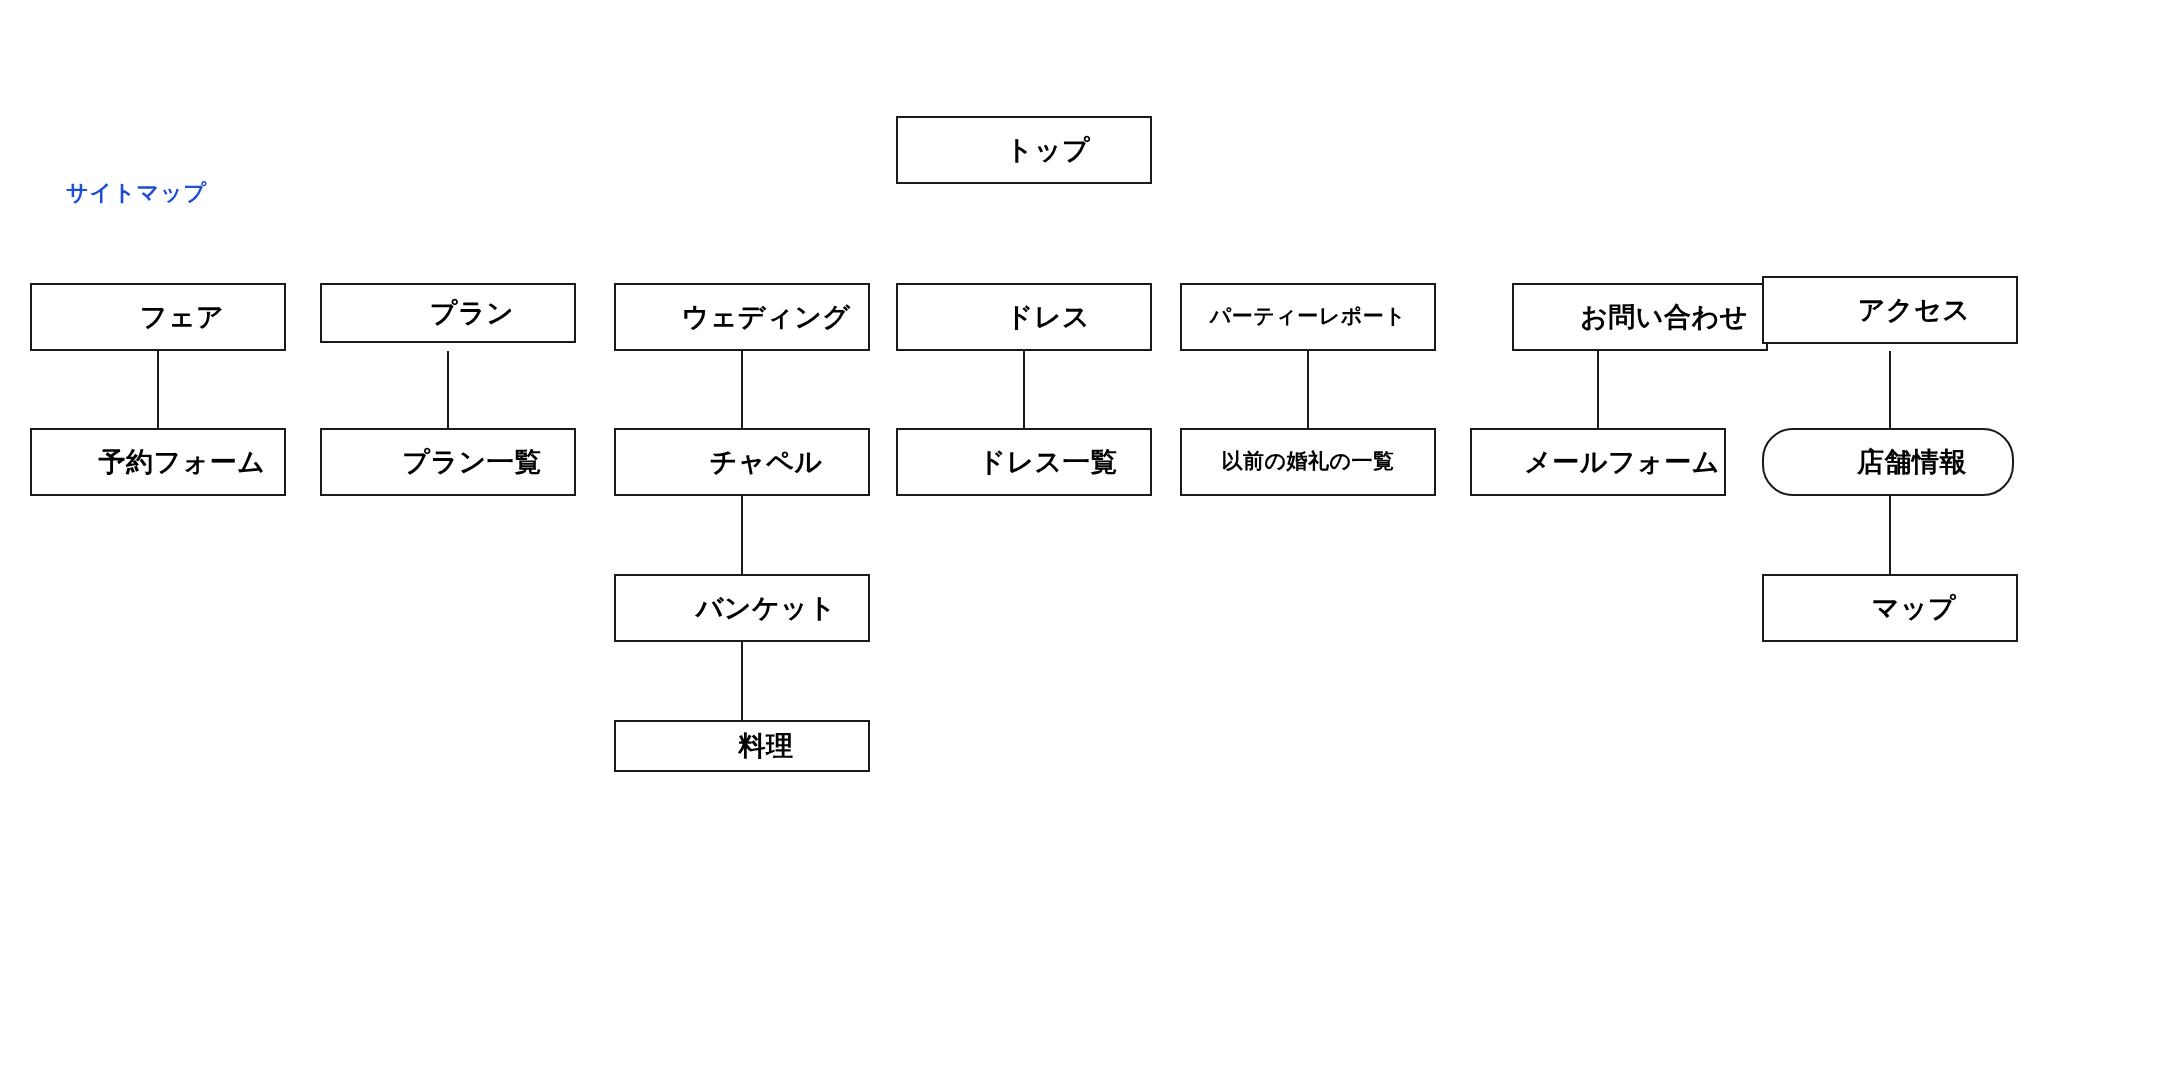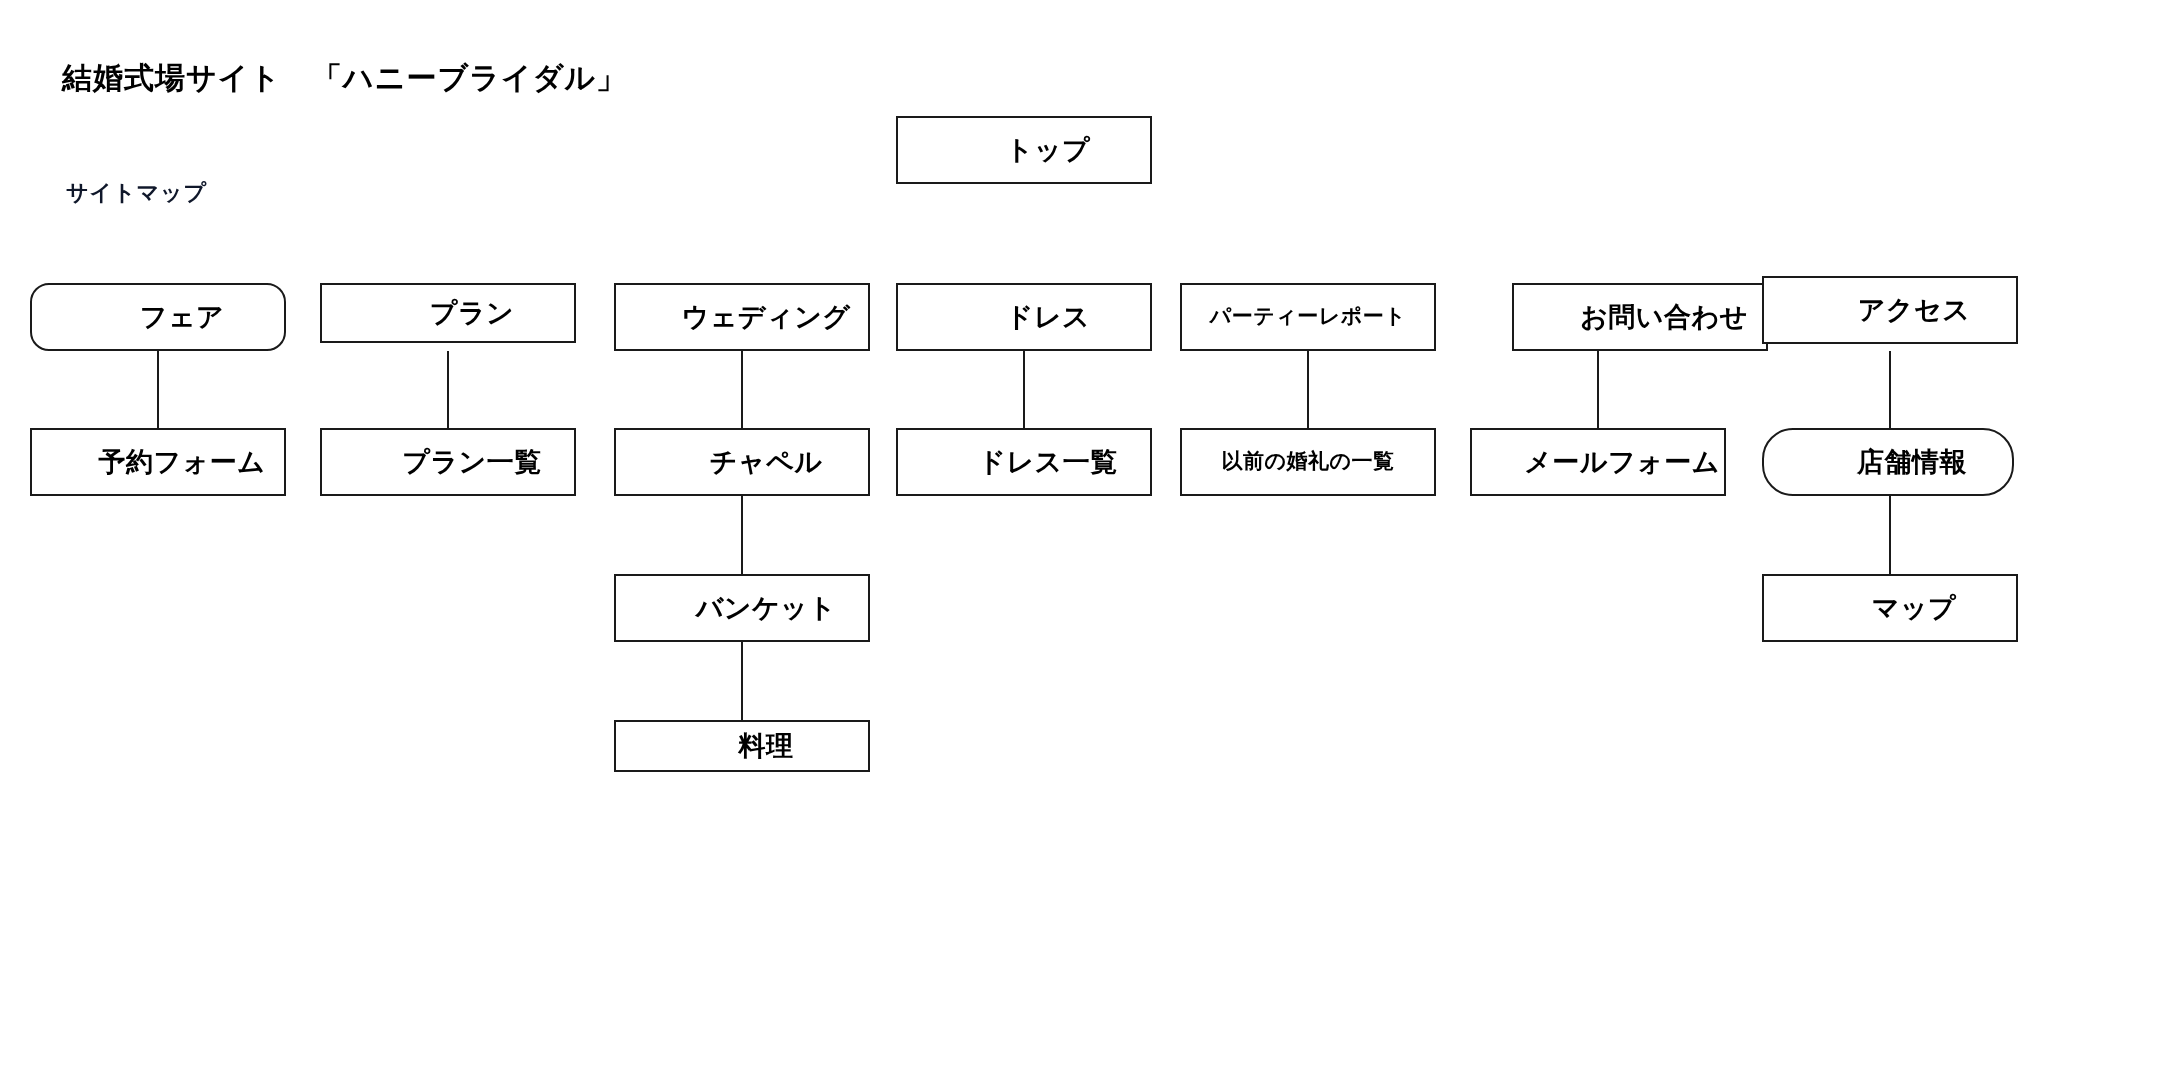--- a/index.html
+++ b/index.html
@@ -28,21 +28,21 @@
     color: #000000;
     letter-spacing: 1px;
     white-space: pre;
   }
   #subtitle {
     position: absolute;
     left: 66px;
     top: 178px;
     font-size: 22px;
     font-weight: bold;
-    color: #0f172a;
+    color: #1d4ed8;
     letter-spacing: 1px;
     white-space: pre;
   }
   
   #links {
     position: absolute;
     left: 0;
     top: 0;
     width: 2184px;
     height: 1065px;
@@ -64,41 +64,40 @@
     letter-spacing: 0.5px;
   }
   .node.sz-lg { font-size: 27px; padding-left: 48px; }
   .node.sz-sm { font-size: 21px; }
 </style>
 </head>
 <body>
 
 <div id="canvas">
 
-  <div id="title">結婚式場サイト　「ハニーブライダル」</div>
   <div id="subtitle">サイトマップ</div>
 
   <svg id="links" viewBox="0 0 2184 1065" preserveAspectRatio="none">
       <line x1="158" y1="351" x2="158" y2="428" stroke="#1a1a1a" stroke-width="2"></line>
       <line x1="448" y1="351" x2="448" y2="428" stroke="#1a1a1a" stroke-width="2"></line>
       <line x1="742" y1="351" x2="742" y2="428" stroke="#1a1a1a" stroke-width="2"></line>
       <line x1="1024" y1="351" x2="1024" y2="428" stroke="#1a1a1a" stroke-width="2"></line>
       <line x1="1308" y1="351" x2="1308" y2="428" stroke="#1a1a1a" stroke-width="2"></line>
       <line x1="1598" y1="351" x2="1598" y2="428" stroke="#1a1a1a" stroke-width="2"></line>
       <line x1="1890" y1="351" x2="1890" y2="428" stroke="#1a1a1a" stroke-width="2"></line>
       <line x1="742" y1="496" x2="742" y2="574" stroke="#1a1a1a" stroke-width="2"></line>
       <line x1="742" y1="642" x2="742" y2="720" stroke="#1a1a1a" stroke-width="2"></line>
       <line x1="1890" y1="496" x2="1890" y2="574" stroke="#1a1a1a" stroke-width="2"></line>
     </svg>
 
   <div id="nodes">
       <div class="node sz-lg" style="left: 896px; top: 116px; width: 256px; height: 68px;">
         <span>トップ</span>
       </div>
-      <div class="node sz-lg" style="left: 30px; top: 283px; width: 256px; height: 68px; border-radius: 19px;">
+      <div class="node sz-lg" style="left: 30px; top: 283px; width: 256px; height: 68px;">
         <span>フェア</span>
       </div>
       <div class="node sz-lg" style="left: 320px; top: 283px; width: 256px; height: 60px;">
         <span>プラン</span>
       </div>
       <div class="node sz-lg" style="left: 614px; top: 283px; width: 256px; height: 68px;">
         <span>ウェディング</span>
       </div>
       <div class="node sz-lg" style="left: 896px; top: 283px; width: 256px; height: 68px;">
         <span>ドレス</span>

